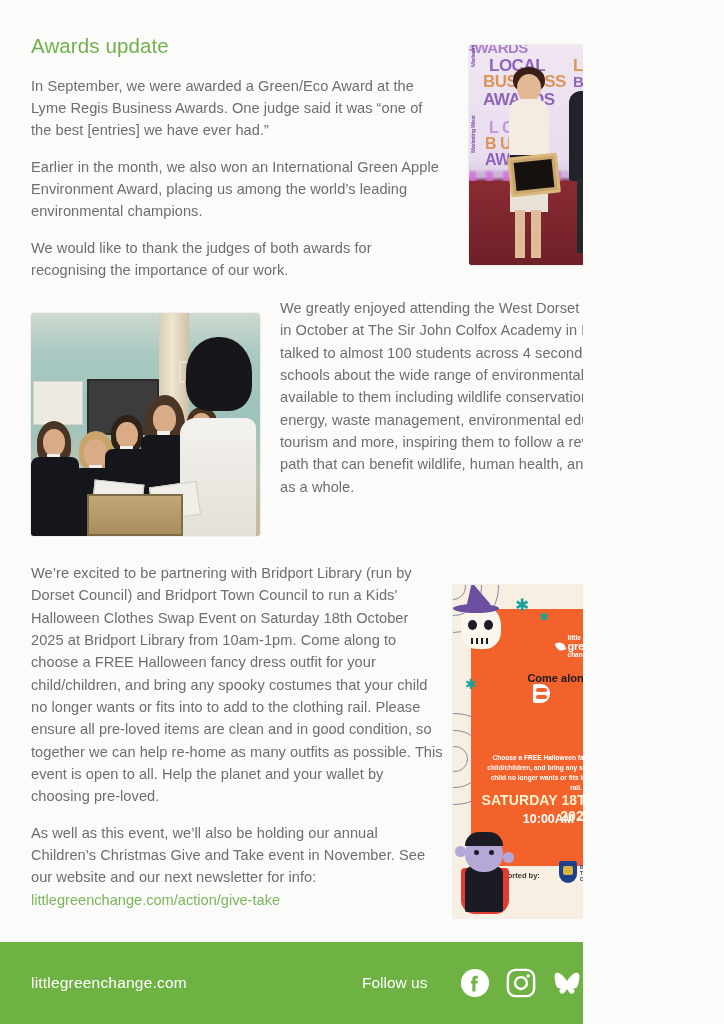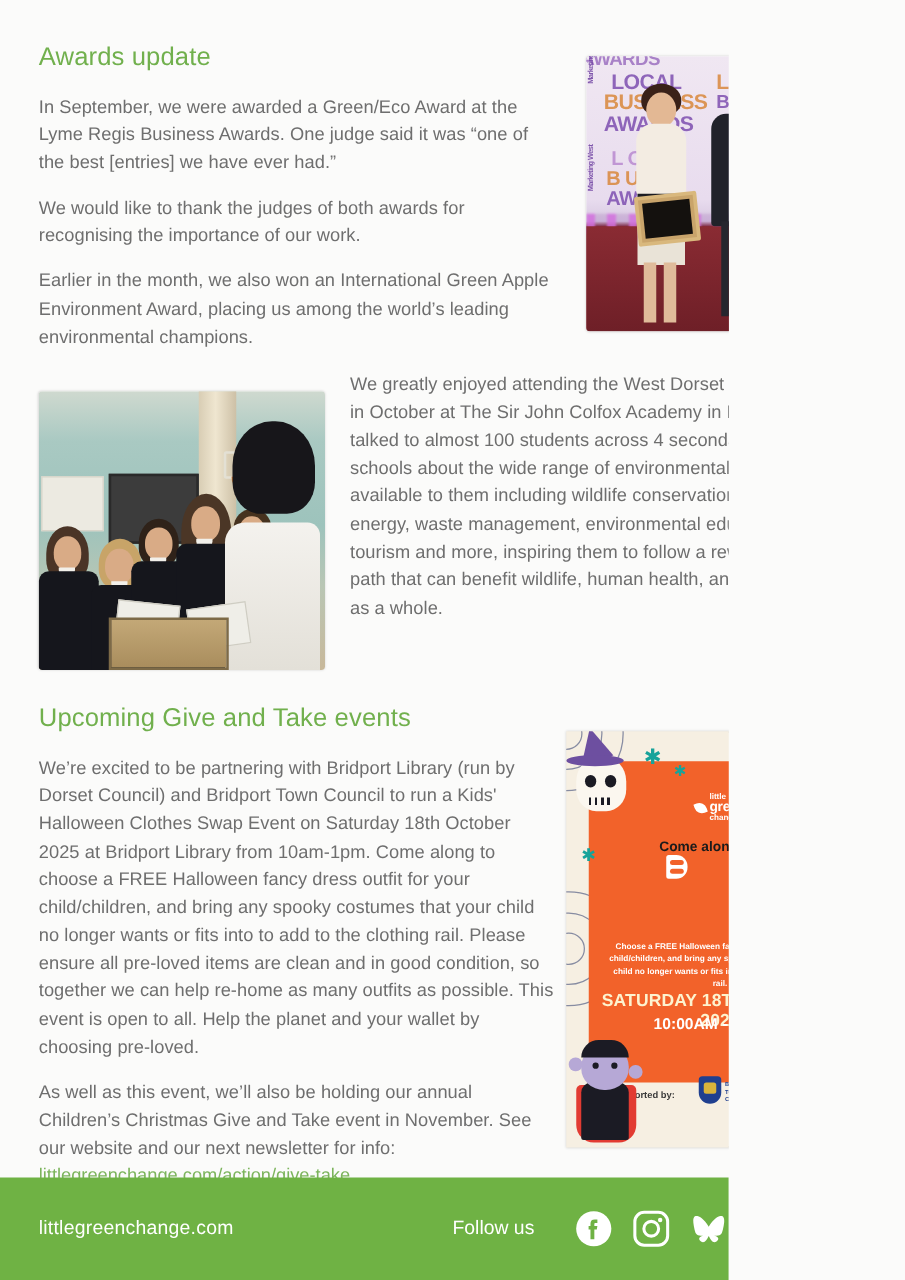--- a/index.html
+++ b/index.html
@@ -362,22 +362,22 @@
 </style>
 </head>
 <body>
 
 <div class="page">
 
   <div class="sec-awards-text">
     <div class="heading">Awards update</div>
     <div class="body-text">
       <p>In September, we were awarded a Green/Eco Award at the Lyme Regis Business Awards. One judge said it was “one of the best [entries] we have ever had.”</p>
+      <p>Earlier in the month, we also won an International Green Apple Environment Award, placing us among the world’s leading environmental champions.</p>
       <p>We would like to thank the judges of both awards for recognising the importance of our work.</p>
-      <p>Earlier in the month, we also won an International Green Apple Environment Award, placing us among the world’s leading environmental champions.</p>
     </div>
   </div>
 
   <div class="photo photo-awards">
     <div class="aw-backdrop">
       <div class="aw-word" style="left:-4px;top:-4px;font-size:15px;color:#9c6fc0;">AWARDS</div>
       <div class="aw-word" style="left:140px;top:-2px;font-size:15px;color:#7d4fae;">AWARDS</div>
       <div class="aw-word" style="left:20px;top:14px;font-size:17px;color:#7e4fb0;">LOCAL</div>
       <div class="aw-word" style="left:104px;top:14px;font-size:17px;color:#d9883c;">LOCAL</div>
       <div class="aw-word" style="left:162px;top:16px;font-size:15px;color:#7e4fb0;">LOCAL</div>
@@ -476,21 +476,20 @@
     </div>
   </div>
 
   <div class="sec-students-text">
     <div class="body-text">
       <p>We greatly enjoyed attending the West Dorset Careers Fair in October at The Sir John Colfox Academy in Dorset. We talked to almost 100 students across 4 secondary-aged schools about the wide range of environmental career paths available to them including wildlife conservation, renewable energy, waste management, environmental education, eco tourism and more, inspiring them to follow a rewarding career path that can benefit wildlife, human health, and our planet as a whole.</p>
     </div>
   </div>
 
   <div class="sec-events-text">
-    <div class="heading">Upcoming Give and Take events</div>
     <div class="body-text">
       <p>We’re excited to be partnering with Bridport Library (run by Dorset Council) and Bridport Town Council to run a Kids' Halloween Clothes Swap Event on Saturday 18th October 2025 at Bridport Library from 10am-1pm. Come along to choose a FREE Halloween fancy dress outfit for your child/children, and bring any spooky costumes that your child no longer wants or fits into to add to the clothing rail. Please ensure all pre-loved items are clean and in good condition, so together we can help re-home as many outfits as possible. This event is open to all. Help the planet and your wallet by choosing pre-loved.</p>
       <p>As well as this event, we’ll also be holding our annual Children’s Christmas Give and Take event in November. See our website and our next newsletter for info:</p>
     </div>
     <a class="link-green" href="#">littlegreenchange.com/action/give-take</a>
   </div>
 
   <div class="poster">
     <div class="poster-web web-tl"></div>
     <div class="poster-web web-tr"></div>

